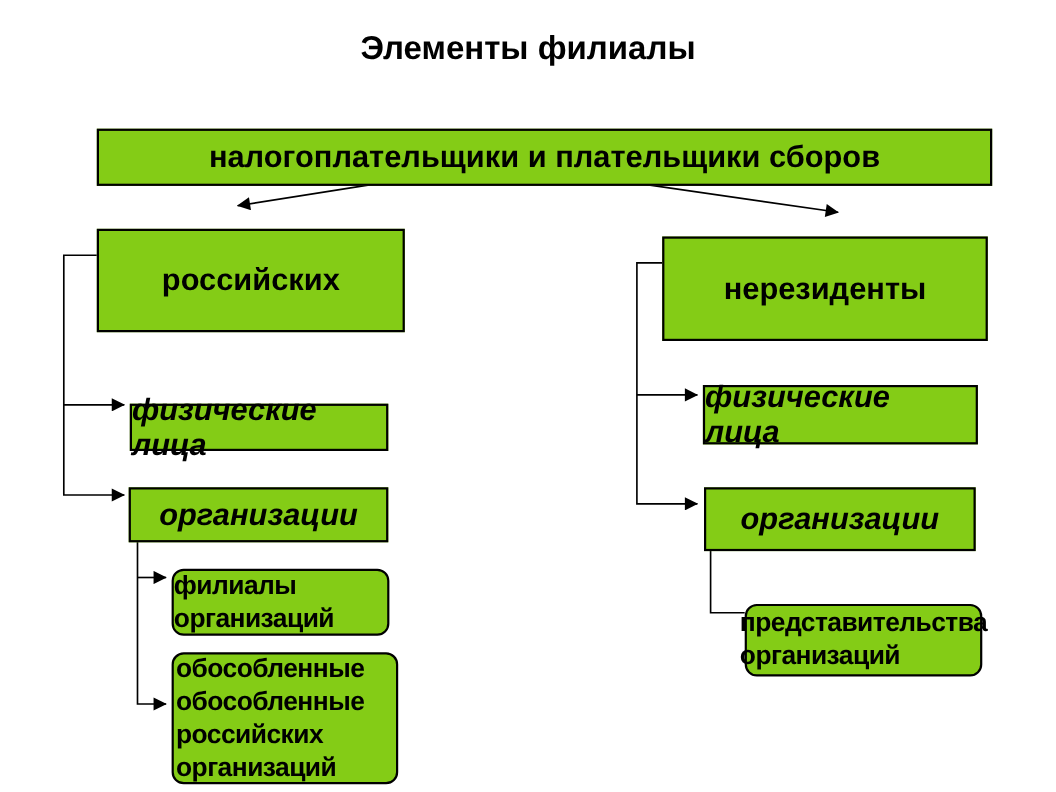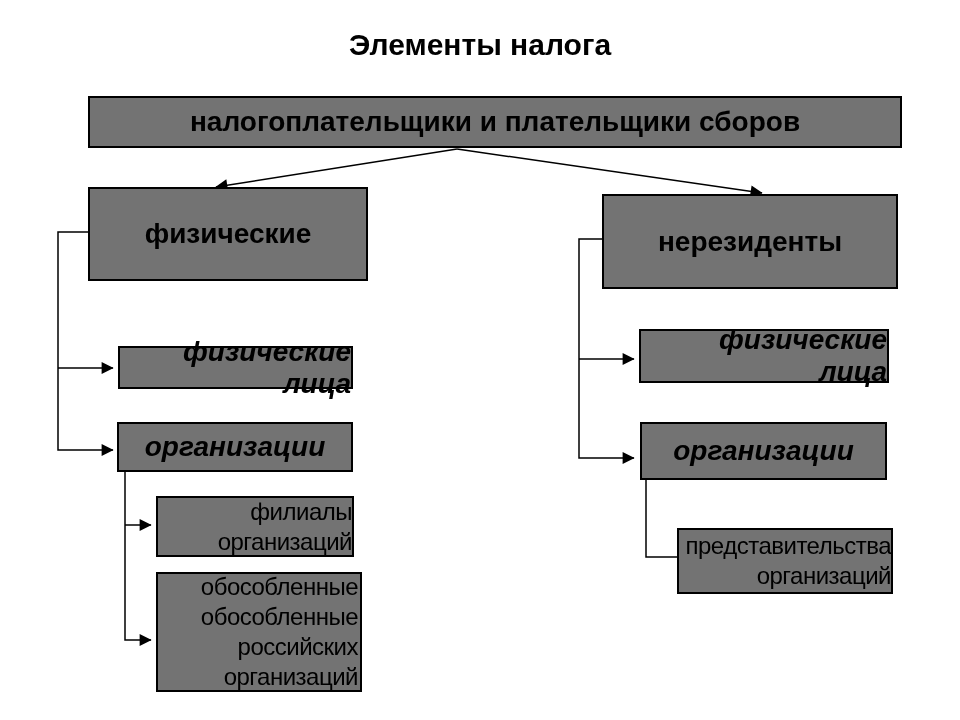--- a/index.html
+++ b/index.html
@@ -14,48 +14,49 @@
   .stage { position: absolute; left: 0; top: 0; width: 960px; height: 720px; }
   .slide-title {
     position: absolute; left: 0; top: 28px; width: 960px;
     text-align: center;
     font-size: 30px; font-weight: bold;
     letter-spacing: 0px;
   }
   .node {
     position: absolute;
     border: 2px solid #000000;
-    background: #737373;
+    background: #84cc16;
     display: flex; align-items: center; justify-content: center;
-    text-align: right;
+    text-align: left;
     box-sizing: border-box;
+    margin-top: 21px;
   }
   .lvl1 { font-size: 28px; font-weight: bold; }
   .root-node { font-size: 28px; font-weight: bold; }
   .lvl2 { font-size: 28px; font-weight: bold; font-style: italic; word-spacing: 7px; }
-  .lvl3 { font-size: 24px; font-weight: normal; line-height: 30px; letter-spacing: -0.5px; }
+  .lvl3 { font-size: 24px; font-weight: bold; line-height: 30px; letter-spacing: -0.5px; border-radius: 11px; }
   .connector-layer { position: absolute; left: 0; top: 0; width: 960px; height: 720px; pointer-events: none; }
 
   #box-root   { left: 88px;  top: 96px;  width: 814px; height: 52px; }
   #box-res    { left: 88px;  top: 187px; width: 280px; height: 94px; }
   #box-nonres { left: 602px; top: 194px; width: 296px; height: 95px; }
   #box-l-ind  { left: 118px; top: 346px; width: 235px; height: 43px; }
   #box-l-org  { left: 117px; top: 422px; width: 236px; height: 50px; }
   #box-l-br   { left: 156px; top: 496px; width: 198px; height: 61px; }
   #box-l-sep  { left: 156px; top: 572px; width: 206px; height: 120px; padding: 0 2px; }
   #box-r-ind  { left: 639px; top: 329px; width: 250px; height: 54px; }
   #box-r-org  { left: 640px; top: 422px; width: 247px; height: 58px; }
   #box-r-rep  { left: 677px; top: 528px; width: 216px; height: 66px; overflow: visible; }
 </style>
 </head>
 <body>
 
 <div class="stage">
 
-  <div class="slide-title">Элементы налога</div>
+  <div class="slide-title">Элементы филиалы</div>
 
   <svg class="connector-layer" width="960" height="720" viewBox="0 0 960 720" xmlns="http://www.w3.org/2000/svg">
     <defs>
       <marker id="arrow" viewBox="0 0 10 10" refX="9.5" refY="5" markerWidth="10" markerHeight="8" orient="auto-start-reverse">
         <path d="M0,0 L10,5 L0,10 z" fill="#000000"></path>
       </marker>
     </defs>
     <g stroke="#000000" stroke-width="1.5" fill="none">
 
       <path d="M457,149 L216,187" marker-end="url(#arrow)"></path>
@@ -69,21 +70,21 @@
 
       <path d="M602,239 L579,239 L579,458 L634,458" marker-end="url(#arrow)"></path>
       <path d="M579,359 L634,359" marker-end="url(#arrow)"></path>
 
       <path d="M646,480 L646,557 L677,557"></path>
     </g>
   </svg>
 
   <div id="box-root" class="node root-node">налогоплательщики и плательщики сборов</div>
 
-  <div id="box-res" class="node lvl1">физические</div>
+  <div id="box-res" class="node lvl1">российских</div>
 
   <div id="box-nonres" class="node lvl1">нерезиденты</div>
 
   <div id="box-l-ind" class="node lvl2">физические лица</div>
 
   <div id="box-l-org" class="node lvl2">организации</div>
 
   <div id="box-l-br" class="node lvl3">филиалы организаций</div>
 
   <div id="box-l-sep" class="node lvl3">обособленные обособленные российских организаций</div>

